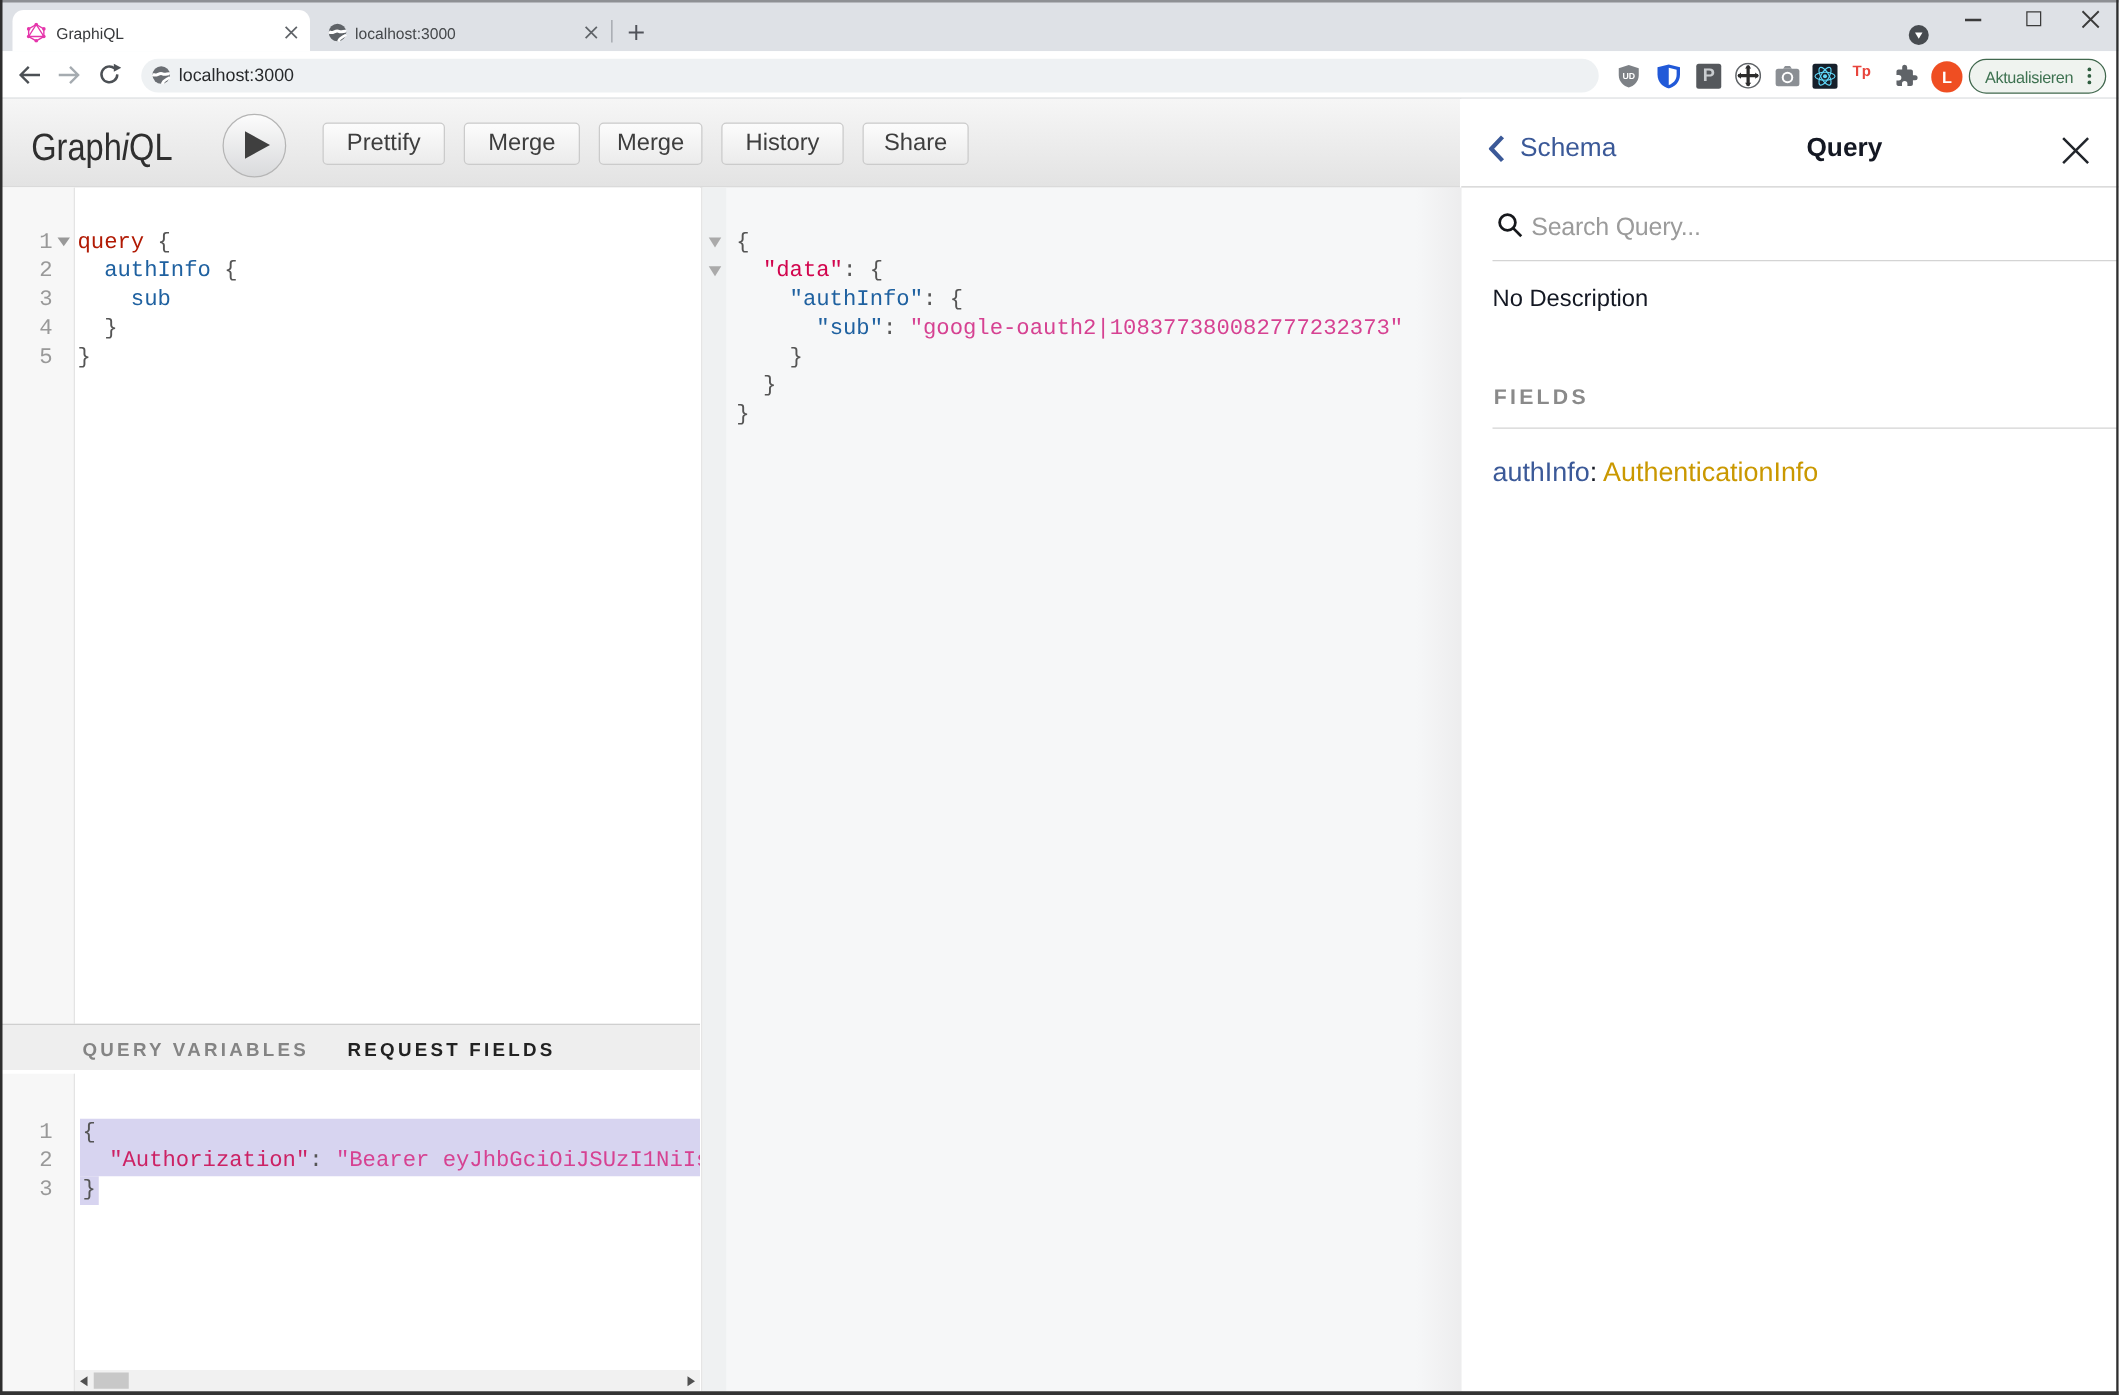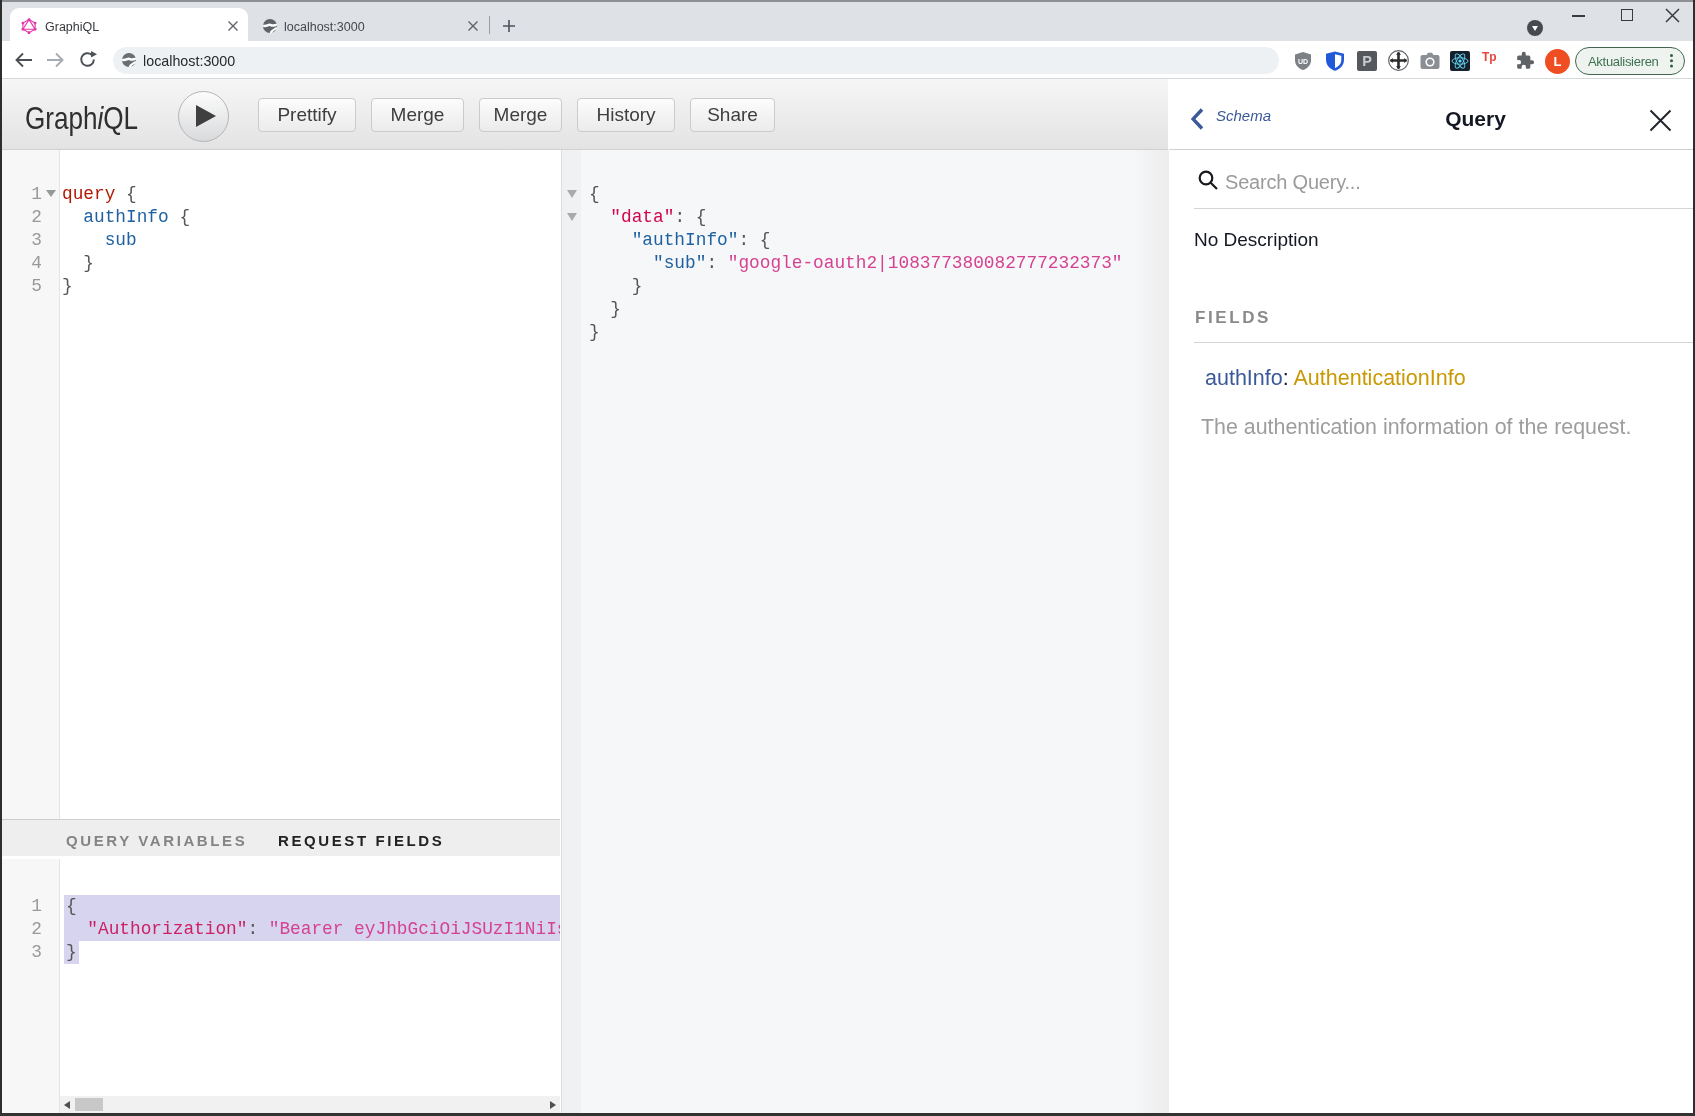--- a/index.html
+++ b/index.html
@@ -215,35 +215,34 @@
   }
 }</div>
 </div>
 
 <div class="abs" id="docs">
 
   <div class="abs" style="left:0;top:0;width:526px;height:71px;border-bottom:1px solid #d0d0d0;"></div>
   <svg class="abs" style="left:22px;top:29px;" width="13" height="22" viewBox="0 0 13 22">
     <path d="M11 1.5 L2 11 L11 20.5" stroke="#3b5998" stroke-width="3.4" fill="none"></path>
   </svg>
-  <div class="abs" style="left:47px;top:28px;font-size:15px;color:#3b5998;font-style:italic;">Schema</div>
+  <div class="abs" style="left:47px;top:28px;font-size:21px;color:#3b5998;">Schema</div>
   <div class="abs" style="left:0px;top:28px;width:613px;text-align:center;font-size:21px;font-weight:bold;color:#141823;">Query</div>
   <svg class="abs" style="left:480px;top:30px;" width="23" height="23" viewBox="0 0 23 23">
     <path d="M1.5 1.5 L21.5 21.5 M21.5 1.5 L1.5 21.5" stroke="#22262c" stroke-width="2"></path>
   </svg>
 
   <svg class="abs" style="left:28px;top:90px;" width="22" height="22" viewBox="0 0 22 22">
     <circle cx="9" cy="9" r="6.3" stroke="#16181c" stroke-width="2.2" fill="none"></circle>
     <path d="M13.7 13.7 L20 20" stroke="#16181c" stroke-width="2.2"></path>
   </svg>
   <div class="abs" style="left:56px;top:91.5px;font-size:20px;letter-spacing:-0.2px;color:#9b9b9b;">Search Query...</div>
   <div class="abs" style="left:25px;top:129px;width:500px;height:1px;background:#d4d4d4;"></div>
 
   <div class="abs" style="left:25px;top:150px;font-size:19px;color:#141823;">No Description</div>
   <div class="abs" style="left:26px;top:229px;font-size:17px;font-weight:bold;letter-spacing:2.6px;color:#8a8a8a;">FIELDS</div>
   <div class="abs" style="left:25px;top:263px;width:500px;height:1px;background:#d4d4d4;"></div>
-  <div class="abs" style="left:25px;top:287px;font-size:21.5px;margin-left:11px;"><span style="color:#3b5998;">authInfo</span><span style="color:#141823;">: </span><span style="color:#ca9800;">AuthenticationInfo</span></div>
-  <div class="abs" style="left:32px;top:336px;font-size:21.4px;color:#9d9d9d;">The authentication information of the request.</div>
+  <div class="abs" style="left:25px;top:287px;font-size:21.5px;"><span style="color:#3b5998;">authInfo</span><span style="color:#141823;">: </span><span style="color:#ca9800;">AuthenticationInfo</span></div>
 </div>
 
 <div class="abs" id="lborder"></div>
 <div class="abs" id="rborder"></div>
 <div class="abs" id="bborder"></div>
 
 </body></html>

